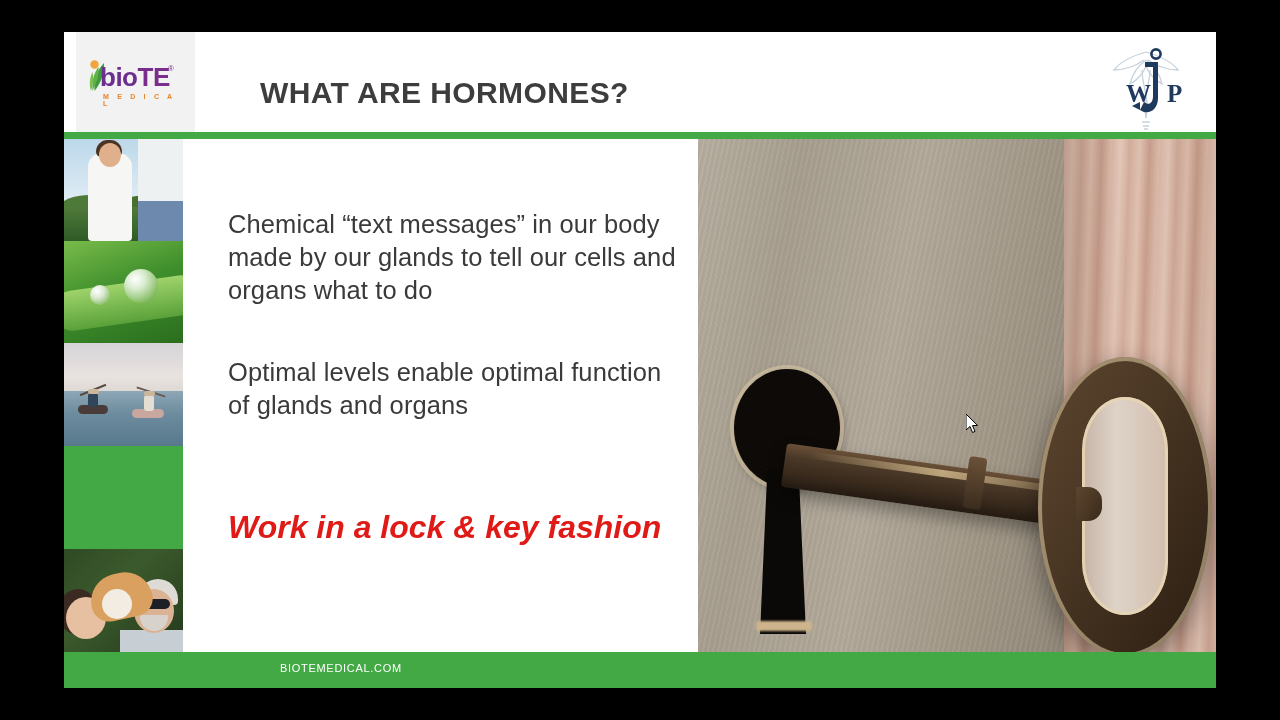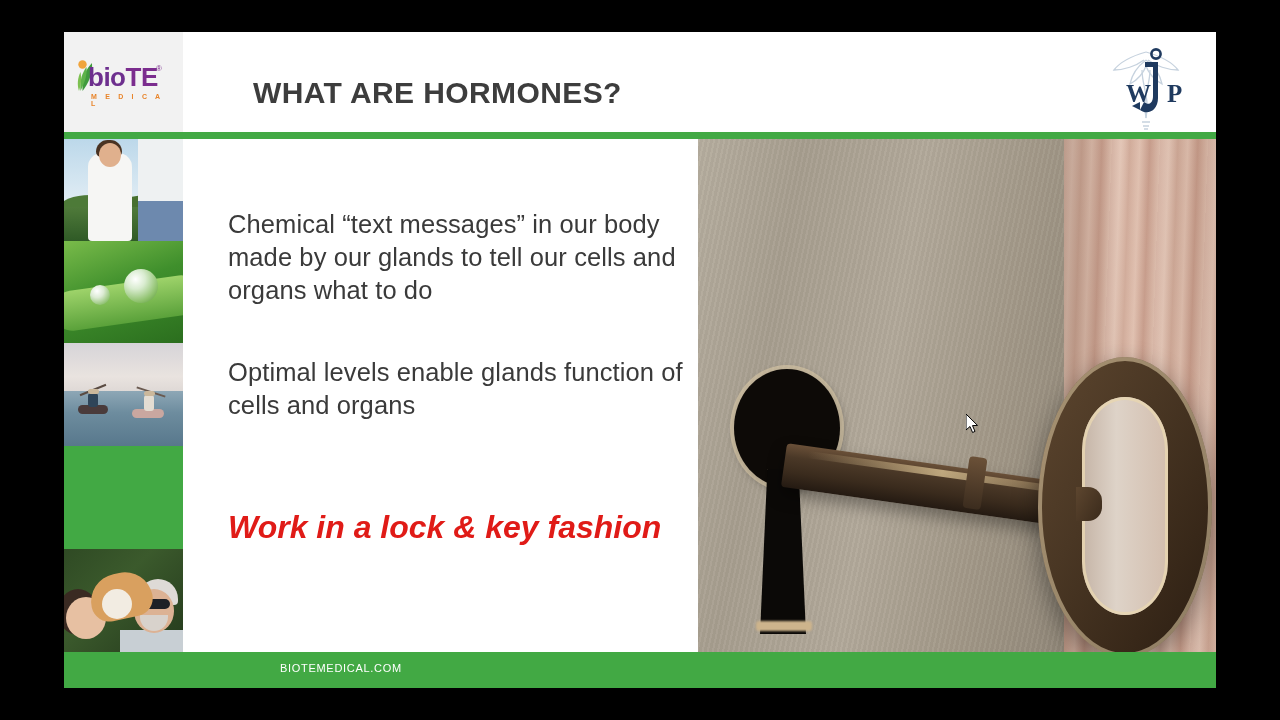--- a/index.html
+++ b/index.html
@@ -35,21 +35,21 @@
   
   .header {
     position: absolute;
     left: 0; top: 0;
     width: 1152px;
     height: 100px;
     background: #ffffff;
   }
   .logo-panel {
     position: absolute;
-    left: 0; top: 0;
+    left: 12px; top: 0;
     width: 119px;
     height: 100px;
     background: #f2f2f2;
   }
   .biote-logo {
     position: absolute;
     left: 10px;
     top: 26px;
     width: 100px;
     height: 52px;
@@ -84,21 +84,21 @@
   .leaf-mark {
     position: absolute;
     left: 0px;
     top: 2px;
     width: 26px;
     height: 34px;
   }
 
   .slide-title {
     position: absolute;
-    left: 189px;
+    left: 196px;
     top: 44px;
     font-size: 30px;
     font-weight: bold;
     color: #3d3d3d;
     letter-spacing: 0.4px;
     white-space: nowrap;
   }
 
   .wjp-logo {
     position: absolute;
@@ -462,21 +462,21 @@
         <div class="t5-mface"></div>
         <div class="t5-beard"></div>
         <div class="t5-glass"></div>
         <div class="t5-dog"></div>
         <div class="t5-dogw"></div>
       </div>
     </div>
 
     <div class="body-col">
       <div class="para para-1">Chemical “text messages” in our body made by our glands to tell our cells and organs what to do</div>
-      <div class="para para-2">Optimal levels enable glands function of cells and organs</div>
+      <div class="para para-2">Optimal levels enable optimal function of glands and organs</div>
       <div class="para-red">Work in a lock &amp; key fashion</div>
     </div>
 
     <div class="photo">
       <div class="ph-plate"></div>
       <div class="ph-wood"></div>
       <div class="ph-wood-shade"></div>
       <div class="kh-round"></div>
       <div class="kh-slot"></div>
       <div class="kh-slot-lip"></div>

